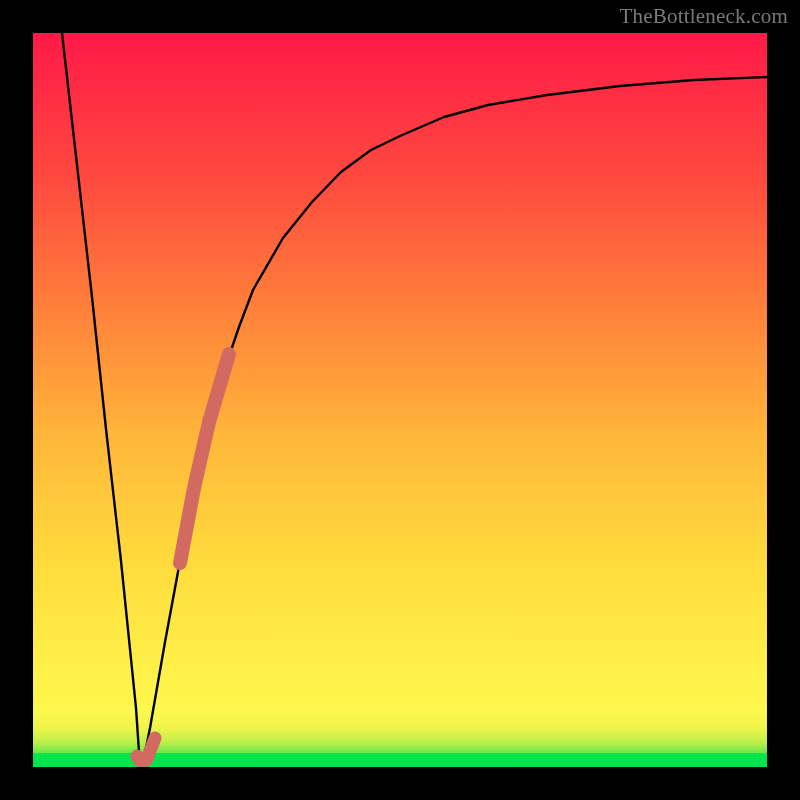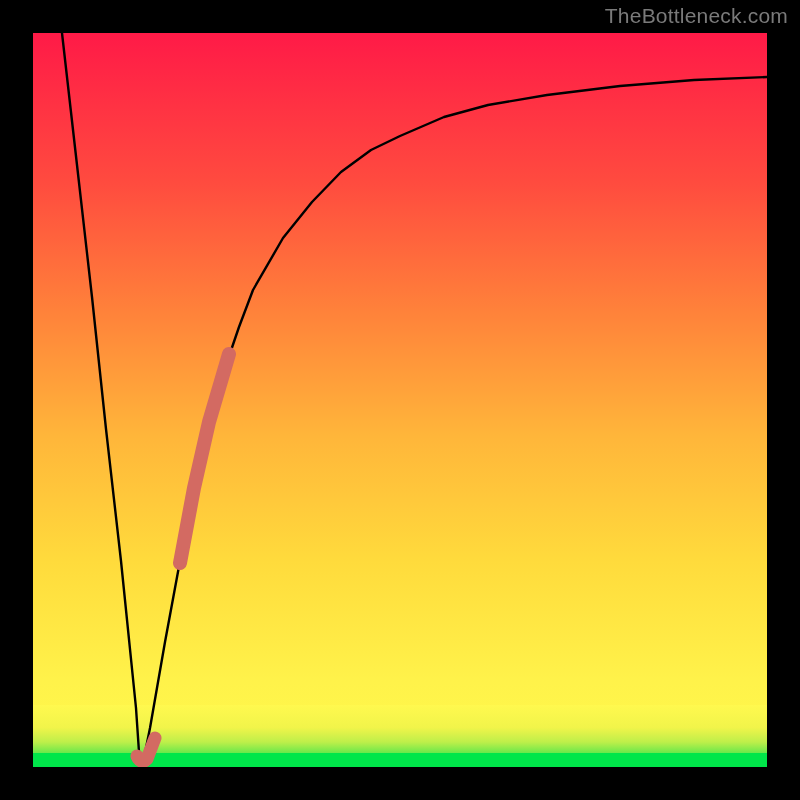--- a/index.html
+++ b/index.html
@@ -61,20 +61,21 @@
   }
   .watermark {
     position: absolute;
     top: 4px;
     right: 12px;
     color: #7a7a7a;
     font-size: 21px;
     font-weight: 400;
     letter-spacing: 0.2px;
     z-index: 10;
+    font-family: Liberation Serif, serif;
   }
 </style>
 </head>
 <body>
 
 <div class="outer">
 
   <div class="watermark">TheBottleneck.com</div>
 
   <div class="plot">

